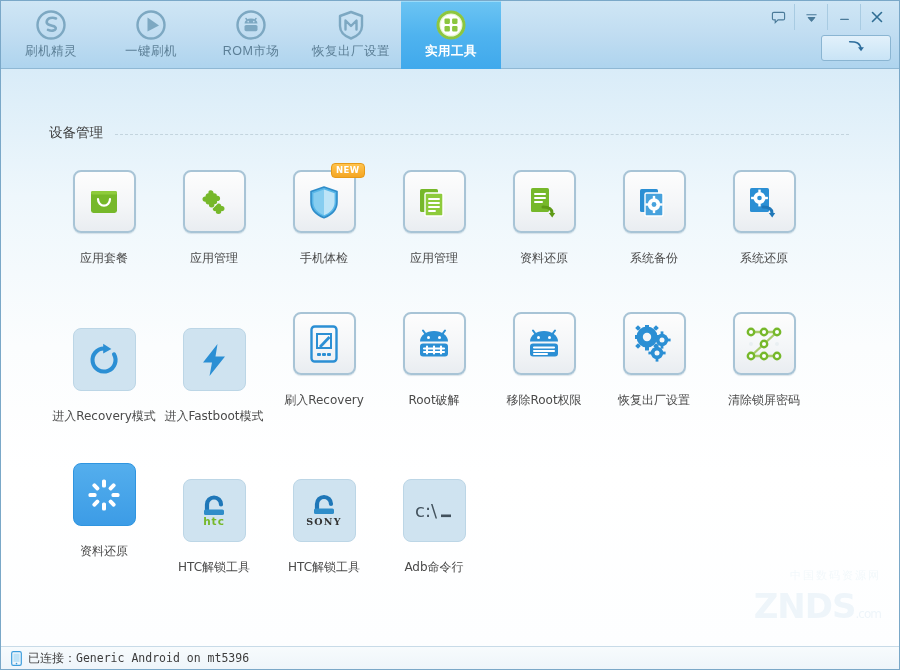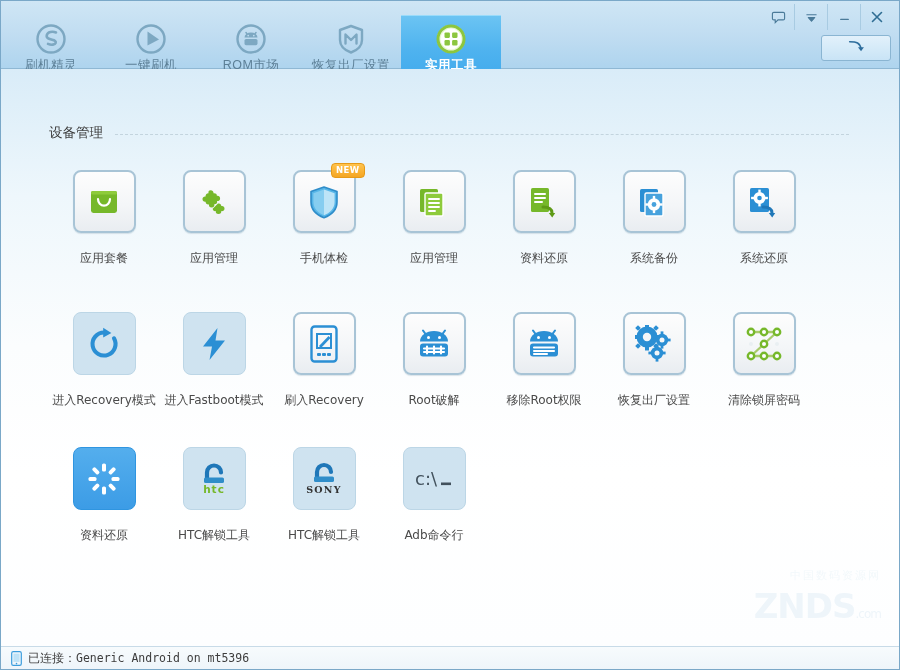--- a/index.html
+++ b/index.html
@@ -18,21 +18,21 @@
     overflow:hidden;
   }
 
   
   .topbar{
     position:relative;height:68px;
     background:linear-gradient(180deg,#cfe6f5 0%,#bfdcf1 55%,#aed4ee 100%);
     border-bottom:1px solid #8fb8d4;
     box-sizing:border-box;
   }
-  .tabs{position:absolute;left:0;top:14px;height:68px;display:flex;}
+  .tabs{position:absolute;left:0;top:0;height:68px;display:flex;}
   .tab{
     width:100px;height:68px;box-sizing:border-box;
     display:flex;flex-direction:column;align-items:center;justify-content:flex-start;
     padding-top:7px;
     cursor:default;position:relative;
   }
   .tab .ticon{width:34px;height:34px;position:relative;margin-bottom:2px;}
   .tab .tlabel{
     font-size:12.5px;color:#5c7f96;letter-spacing:.5px;line-height:14px;
   }
@@ -100,20 +100,21 @@
   .tile.normal{
     border:2px solid #a8c4d6;
     background:linear-gradient(180deg,#fdfdfd 0%,#f4f6f8 55%,#e9edf1 100%);
     box-shadow:0 1px 1px rgba(120,150,170,.25);
   }
   
   .tile.flat{
     border:1px solid #bcd6e6;
     background:#cfe3f0;
     box-shadow:none;
+    margin-top:16px;
   }
   
   .tile.solid{
     border:1px solid #2f95e0;
     background:linear-gradient(180deg,#54aeed 0%,#3c9ce6 100%);
   }
   .cell .label{
     margin-top:17px;font-size:12px;color:#4a4a4a;white-space:nowrap;
     font-family:"DejaVu Sans","Liberation Sans",sans-serif;
   }

